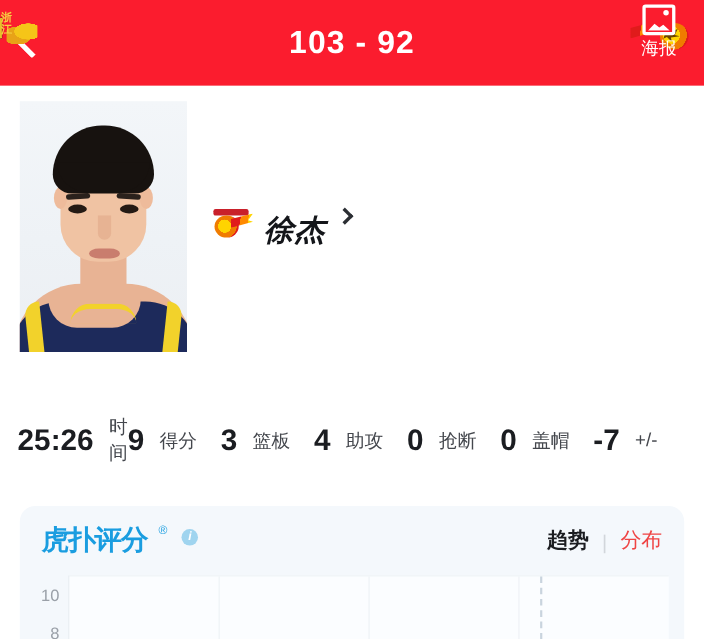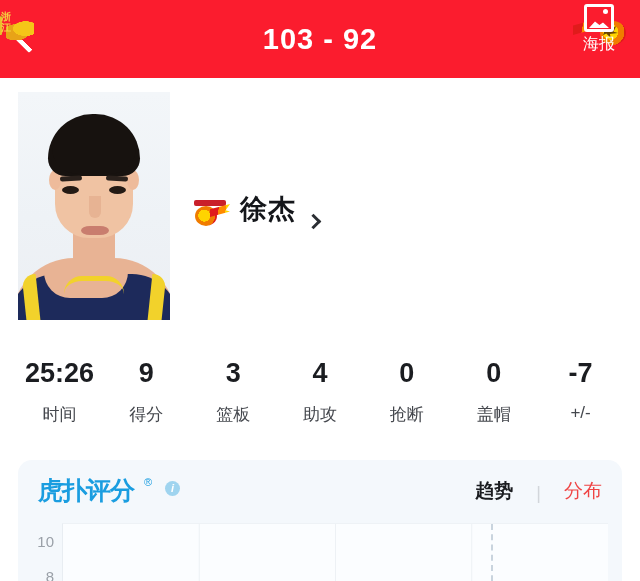--- a/index.html
+++ b/index.html
@@ -207,22 +207,23 @@
     color:#f01f28;
     letter-spacing:1px;
     text-shadow:
        2px 0 0 #fff, -2px 0 0 #fff, 0 2px 0 #fff, 0 -2px 0 #fff,
        2px 2px 0 #fff, -2px 2px 0 #fff, 2px -2px 0 #fff, -2px -2px 0 #fff;
   }
 
   .player-name-row{
     position:absolute;
     left:192px; top:113px;
-    display:flex; align-items:flex-end; gap:10px;
+    display:flex; align-items:flex-start; gap:10px;
     cursor:pointer;
+    font-style:italic;
   }
   .name-logo{ width:38px;height:26px;position:relative;}
   .name-logo .flame{
     position:absolute;left:3px;top:5px;width:22px;height:20px;border-radius:50%;
     background:radial-gradient(circle at 42% 48%,#ffd400 0 36%,#f07c00 37% 66%,#e01b1b 67% 100%);
   }
   .name-logo .tail{
     position:absolute;right:0;top:3px;width:20px;height:13px;
     background:linear-gradient(100deg,#e01b1b 0 42%,#ff8a00 43% 74%,#ffd400 75% 100%);
     clip-path:polygon(0 40%,100% 0,78% 48%,100% 58%,0 100%);
@@ -243,21 +244,21 @@
   }
 
   
   .stats{
     display:flex;
     padding:16px 16px 0 16px;
     height:100px;
   }
   .stat{
     flex:1;
-    display:flex;flex-direction:column;align-items:center;gap:14px;
+    display:flex;flex-direction:row;align-items:center;gap:14px;
   }
   .stat-val{
     font-size:27px;font-weight:bold;color:#1b1d21;letter-spacing:0px;
   }
   .stat-lbl{
     font-size:17px;color:#44474d;
   }
 
   
   .card{
@@ -280,21 +281,21 @@
   .brand-reg{ font-size:11px;color:#1a9de0;margin-top:2px; }
   .info-icon{
     width:15px;height:15px;border-radius:50%;
     background:#9fd4ef;color:#fff;
     font-size:11px;line-height:15px;text-align:center;
     font-style:italic;font-weight:bold;
     margin-top:7px; margin-left:3px;
     cursor:pointer;
   }
   .seg{
-    display:flex;align-items:flex-end;gap:23px;
+    display:flex;align-items:flex-end;gap:12px;
     font-size:19px;
   }
   .seg-item{ cursor:pointer; }
   .seg-item.active{ color:#1b1d21;font-weight:bold; }
   .seg-item.idle{ color:#ef4444; }
   .seg-div{ color:#d2d6db;font-size:18px; }
 
   .chart-area{
     position:relative;
     margin-top:6px;

